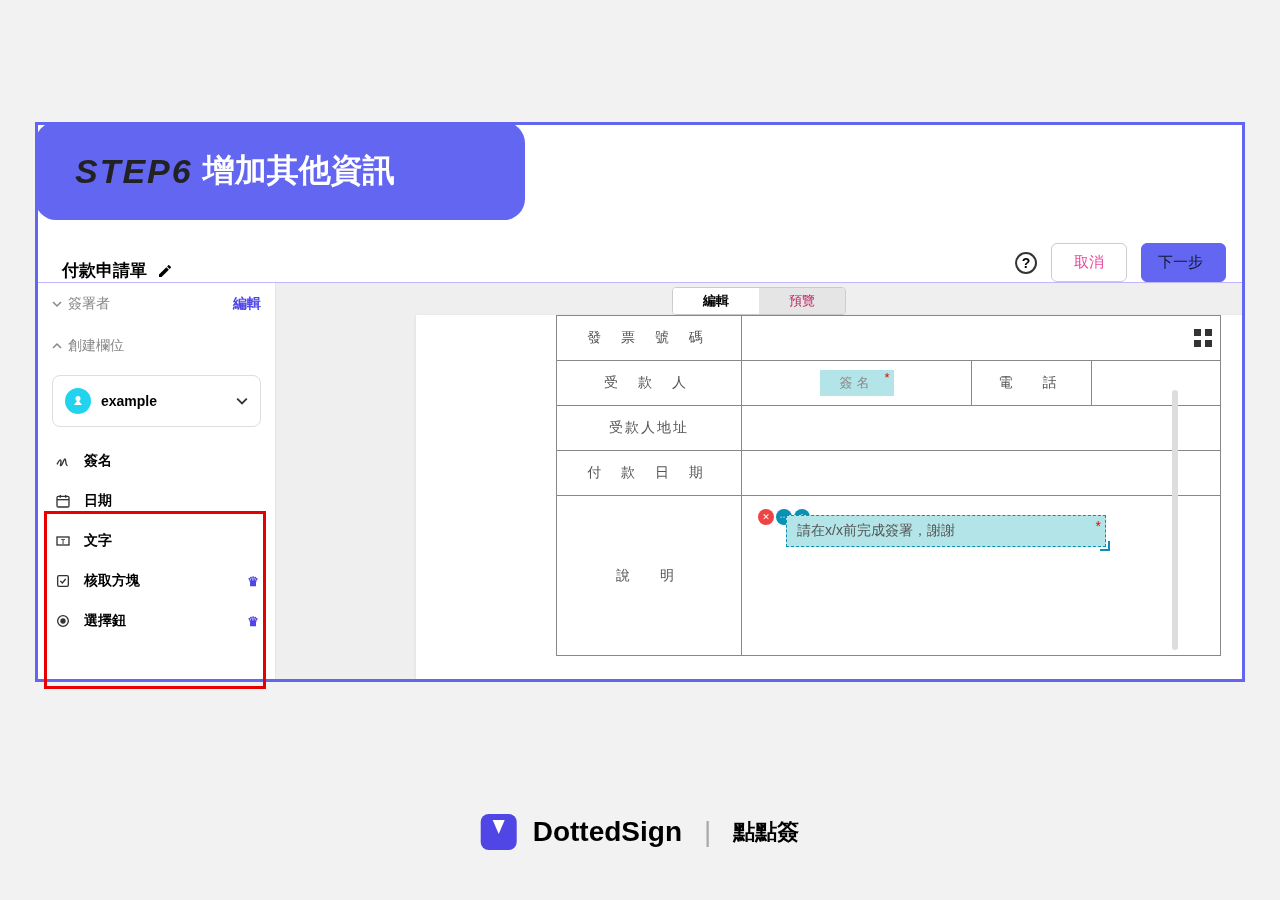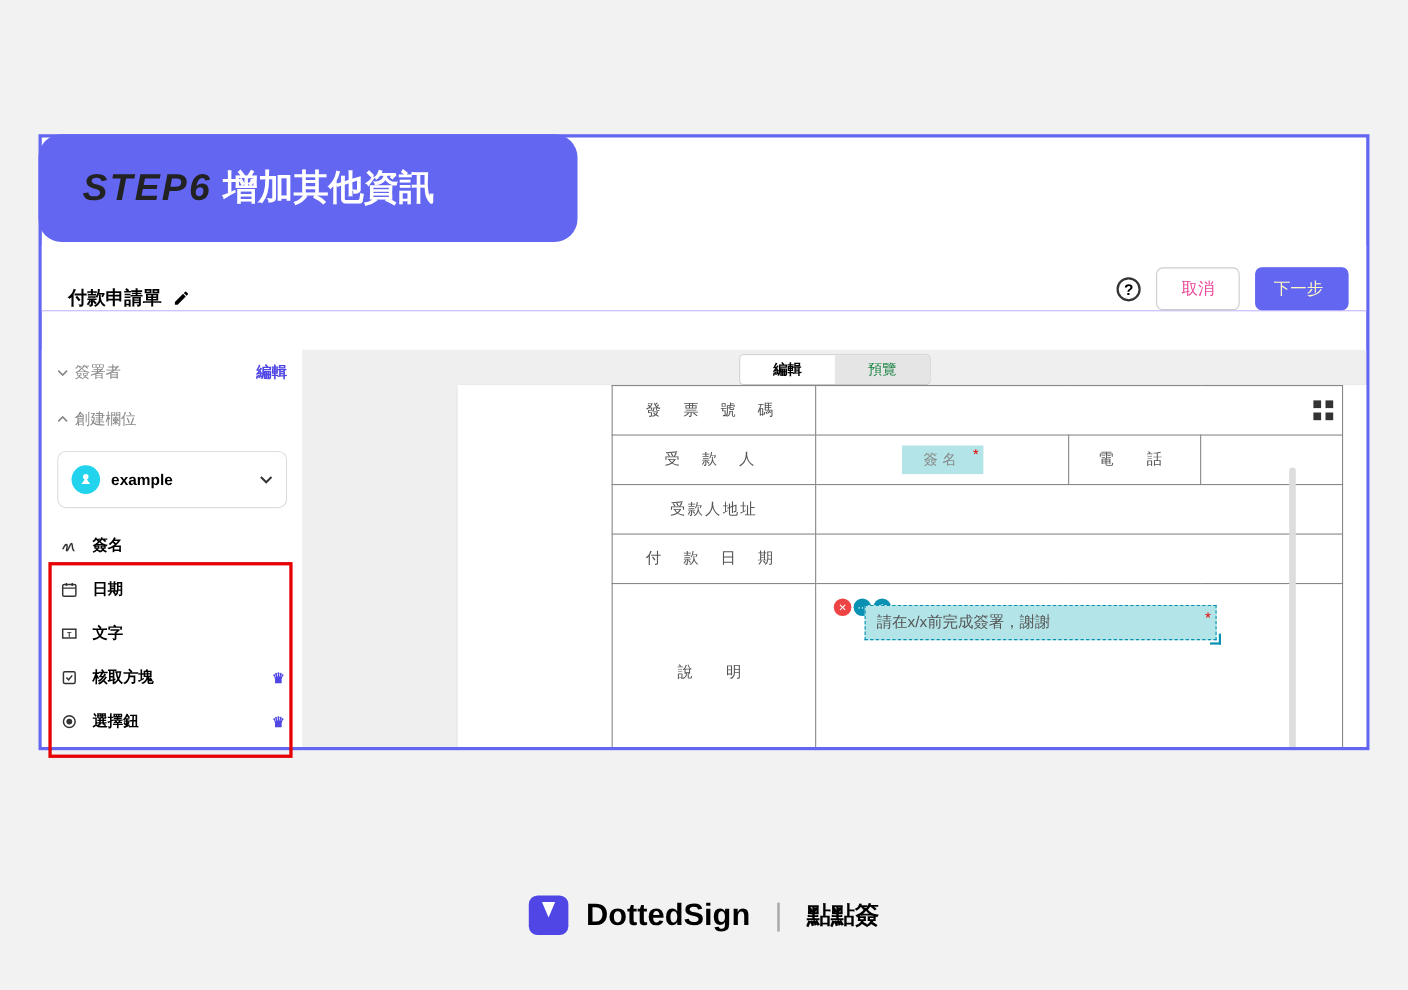--- a/index.html
+++ b/index.html
@@ -7,40 +7,40 @@
 .canvas { position: absolute; top: 122px; left: 35px; width: 1210px; height: 560px; border: 3px solid #6366f1; background: #fff; }
 .step-banner { position: absolute; top: 122px; left: 35px; width: 490px; height: 98px; background: #6366f1; display: flex; align-items: center; padding-left: 40px; z-index: 10; border-radius: 21px; }
 .step-label { font-family: "Arial Black", sans-serif; font-size: 34px; font-style: italic; font-weight: 900; color: #222; letter-spacing: 2px; }
 .step-title { font-size: 32px; font-weight: 700; color: #fff; margin-left: 10px; }
 .topbar { position: absolute; top: 98px; left: 0; right: 0; height: 60px; border-bottom: 1px solid #c4b5fd; display: flex; align-items: flex-end; padding: 0 16px; background: #fff; z-index: 5; }
 .doc-title { font-size: 17px; font-weight: 700; color: #000; display: flex; align-items: center; gap: 10px; margin-left: 8px; }
 .topbar-right { margin-left: auto; display: flex; align-items: center; gap: 14px; }
 .help-icon { width: 22px; height: 22px; border: 2px solid #333; border-radius: 50%; display: flex; align-items: center; justify-content: center; font-size: 14px; font-weight: 700; cursor: pointer; }
 .btn { padding: 9px 22px; border-radius: 6px; font-size: 15px; cursor: pointer; }
 .btn-cancel { background: #fff; border: 1px solid #ccc; color: #ec4899; }
-.btn-primary { background: #6366f1; border: 1px solid #6366f1; color: #fef9c3; padding-left: 16px; }
-.body-area { position: absolute; top: 158px; left: 0; right: 0; bottom: 0; display: flex; margin-top: 35px; }
+.btn-primary { background: #6366f1; border: 1px solid #6366f1; color: #0f172a; padding-left: 16px; }
+.body-area { position: absolute; top: 158px; left: 0; right: 0; bottom: 0; display: flex; }
 .sidebar { width: 238px; background: #fff; border-right: 1px solid #e5e5e5; display: flex; flex-direction: column; }
 .side-section { padding: 12px 14px; display: flex; align-items: center; gap: 6px; font-size: 14px; color: #888; }
 .side-section .chev { width: 10px; }
 .side-link { margin-left: auto; color: #4f46e5; font-weight: 600; cursor: pointer; }
 .signer-box { margin: 8px 14px 14px; border: 1px solid #ddd; border-radius: 8px; padding: 12px; display: flex; align-items: center; gap: 10px; cursor: pointer; }
 .avatar { width: 26px; height: 26px; border-radius: 50%; background: #22d3ee; display: flex; align-items: center; justify-content: center; color: #fff; font-size: 12px; }
 .signer-name { font-size: 14px; font-weight: 600; }
 .chev-down { margin-left: auto; }
 .field-list { display: flex; flex-direction: column; }
 .field-item { display: flex; align-items: center; gap: 12px; padding: 11px 16px; font-size: 14px; font-weight: 600; color: #000; cursor: grab; }
 .field-icon { width: 18px; height: 18px; display: flex; align-items: center; justify-content: center; font-size: 14px; color: #333; }
 .crown { margin-left: auto; color: #4f46e5; font-size: 13px; }
 .highlight-box { position: absolute; left: 6px; top: 386px; width: 222px; height: 178px; border: 3px solid #e60000; z-index: 20; pointer-events: none; }
 .main { flex: 1; background: #efeff0; position: relative; overflow: hidden; }
 .tabs { position: absolute; top: 4px; left: 50%; transform: translateX(-50%); display: flex; border: 1px solid #ccc; border-radius: 4px; overflow: hidden; background: #fff; }
 .tab { padding: 4px 30px; font-size: 13px; cursor: pointer; }
 .tab.active { background: #fff; font-weight: 600; }
-.tab.inactive { background: #e5e5e5; color: #15803d; font-family: Liberation Serif, serif; }
+.tab.inactive { background: #e5e5e5; color: #be185d; font-family: Liberation Serif, serif; }
 .doc-page { position: absolute; top: 32px; left: 140px; width: 870px; height: 370px; background: #fff; box-shadow: 0 1px 3px rgba(0,0,0,0.1); }
 .tbl { border-collapse: collapse; position: absolute; top: 0; left: 140px; width: 665px; }
 .tbl td { border: 1px solid #888; padding: 0; height: 45px; text-align: center; font-size: 14px; color: #555; letter-spacing: 8px; }
 .tbl .label-cell { width: 185px; }
 .sig-field { display: inline-block; background: #b3e5e8; padding: 4px 20px; font-size: 13px; color: #888; position: relative; }
 .sig-field .req { color: #e60000; position: absolute; right: 4px; top: 0; letter-spacing: 0; }
 .text-field { position: absolute; left: 370px; top: 200px; background: #b3e5e8; border: 1px dashed #0891b2; padding: 6px 10px; font-size: 14px; color: #555; width: 320px; letter-spacing: 0; }
 .text-field .req { color: #e60000; position: absolute; right: 4px; top: 2px; }
 .field-handles { position: absolute; left: 342px; top: 194px; display: flex; gap: 2px; }
 .handle { width: 16px; height: 16px; border-radius: 50%; background: #0891b2; color: #fff; font-size: 9px; display: flex; align-items: center; justify-content: center; cursor: pointer; }

